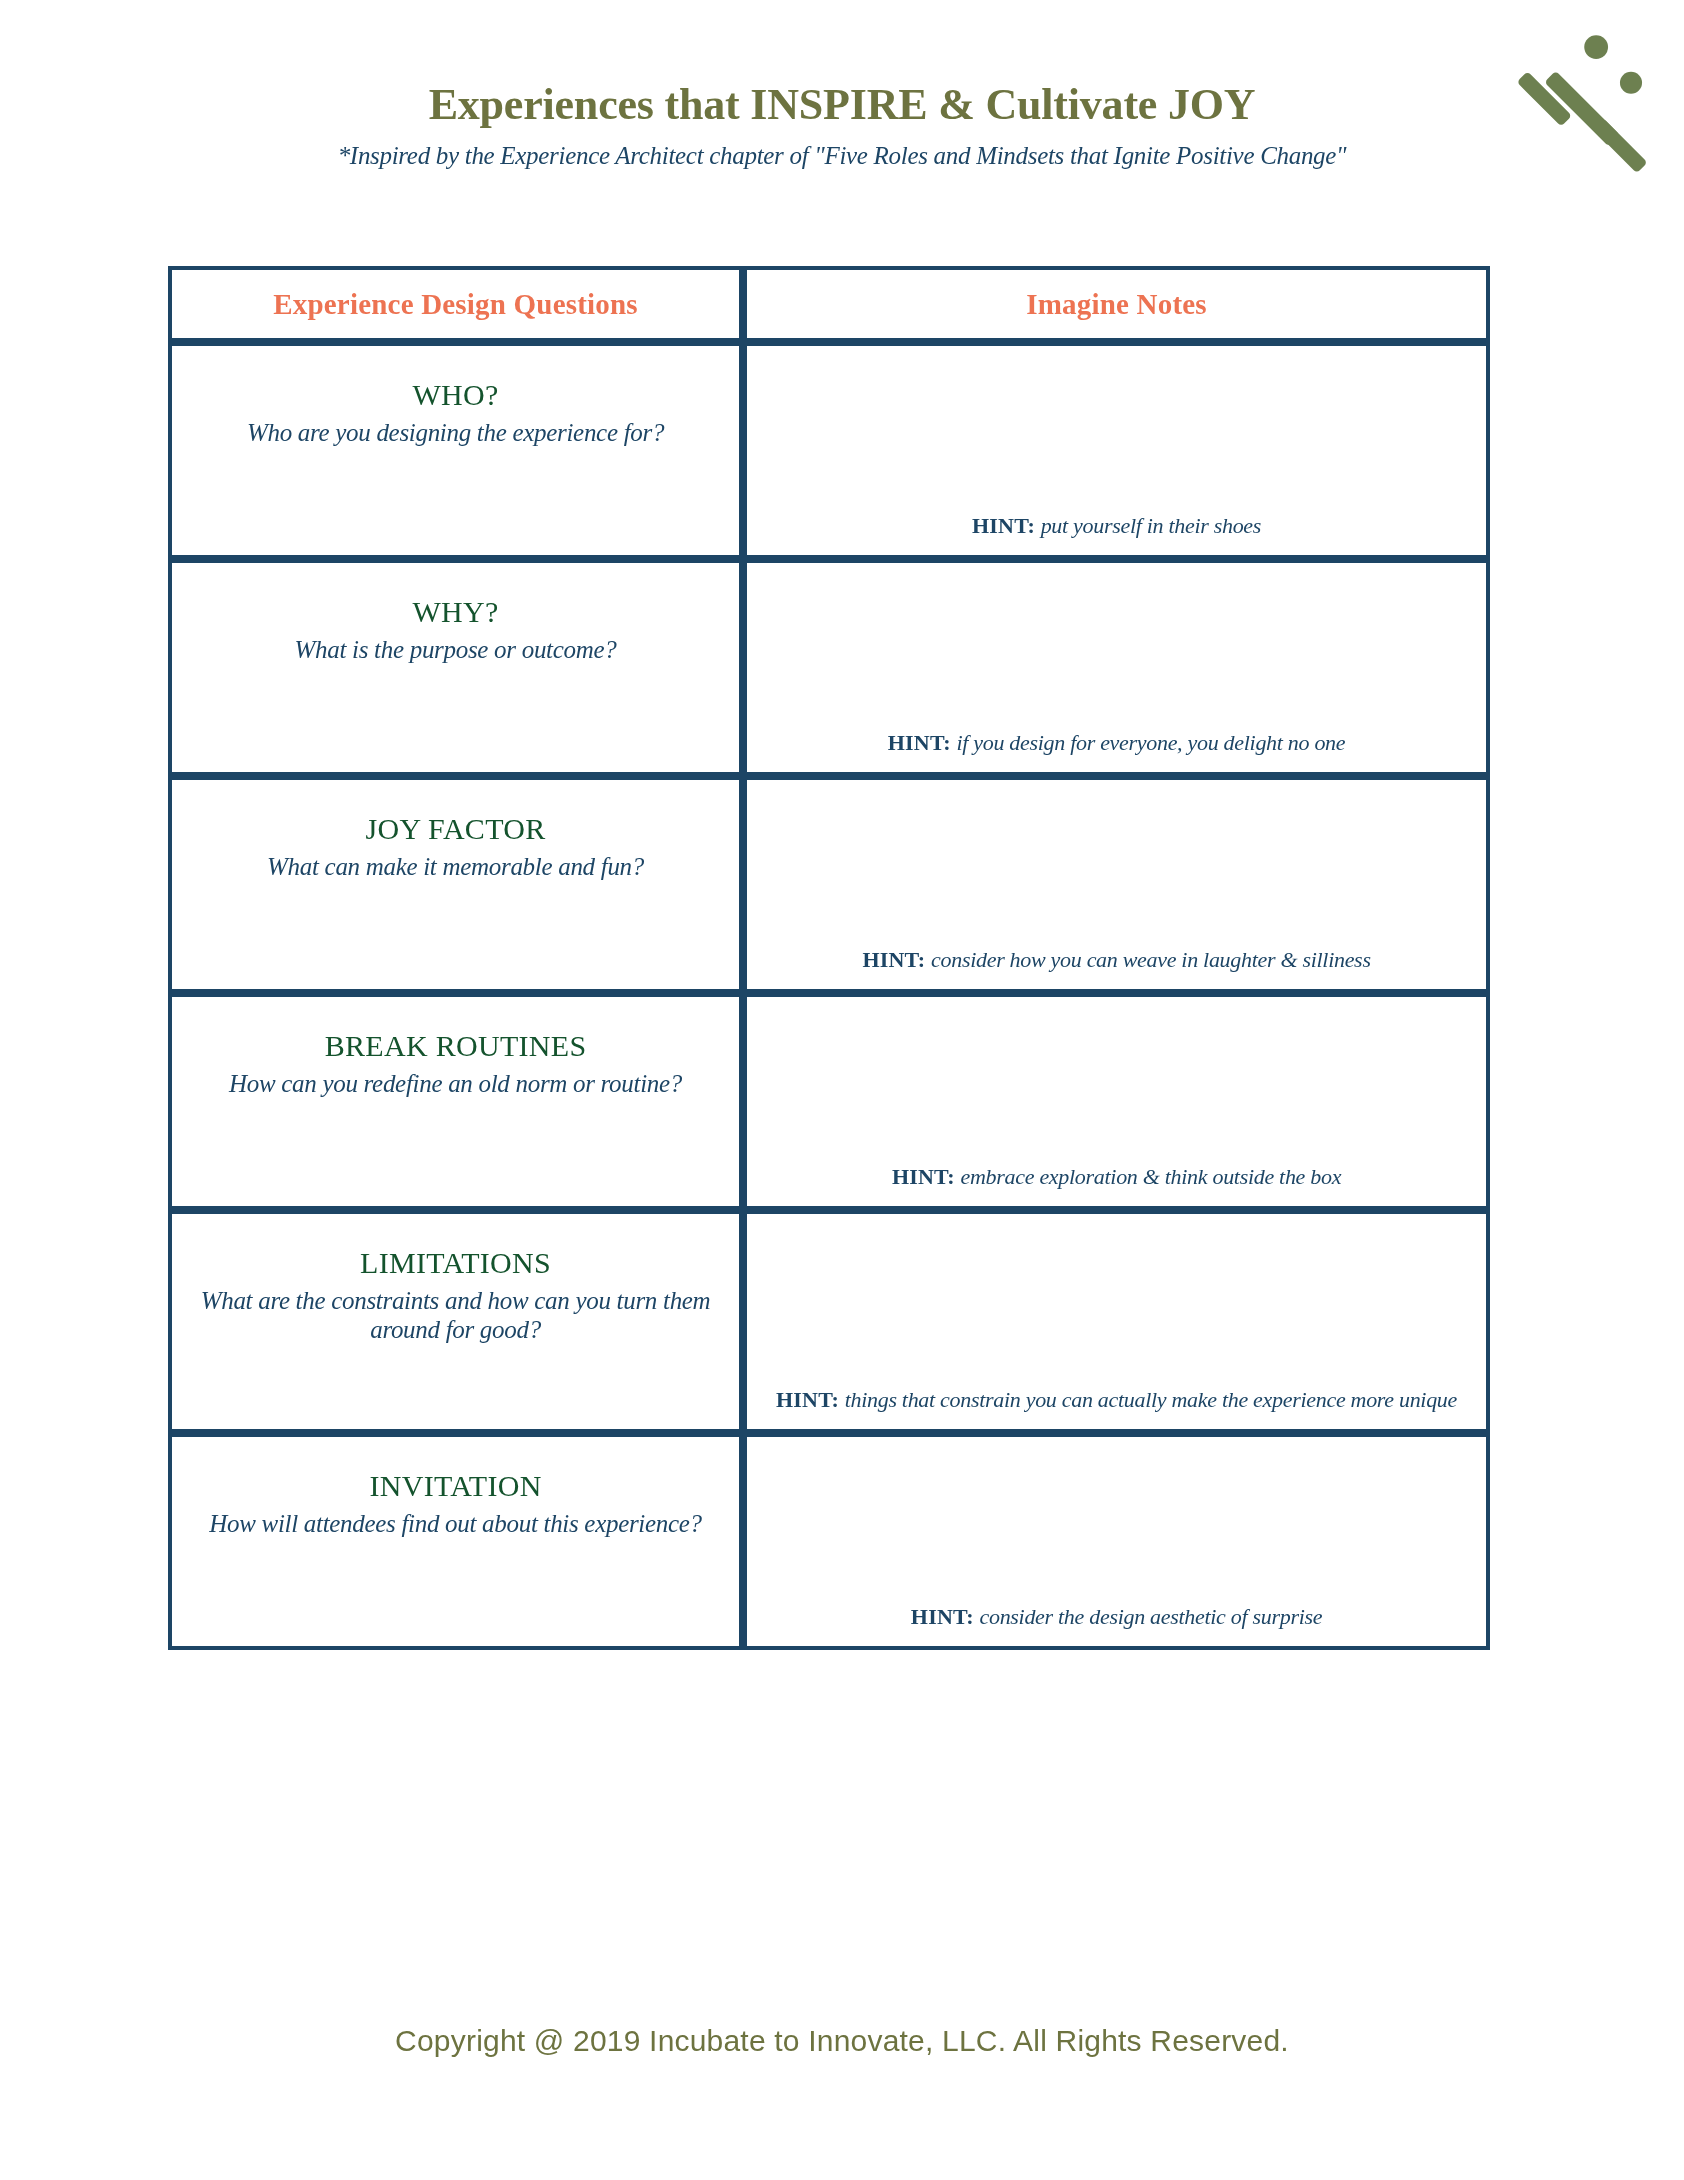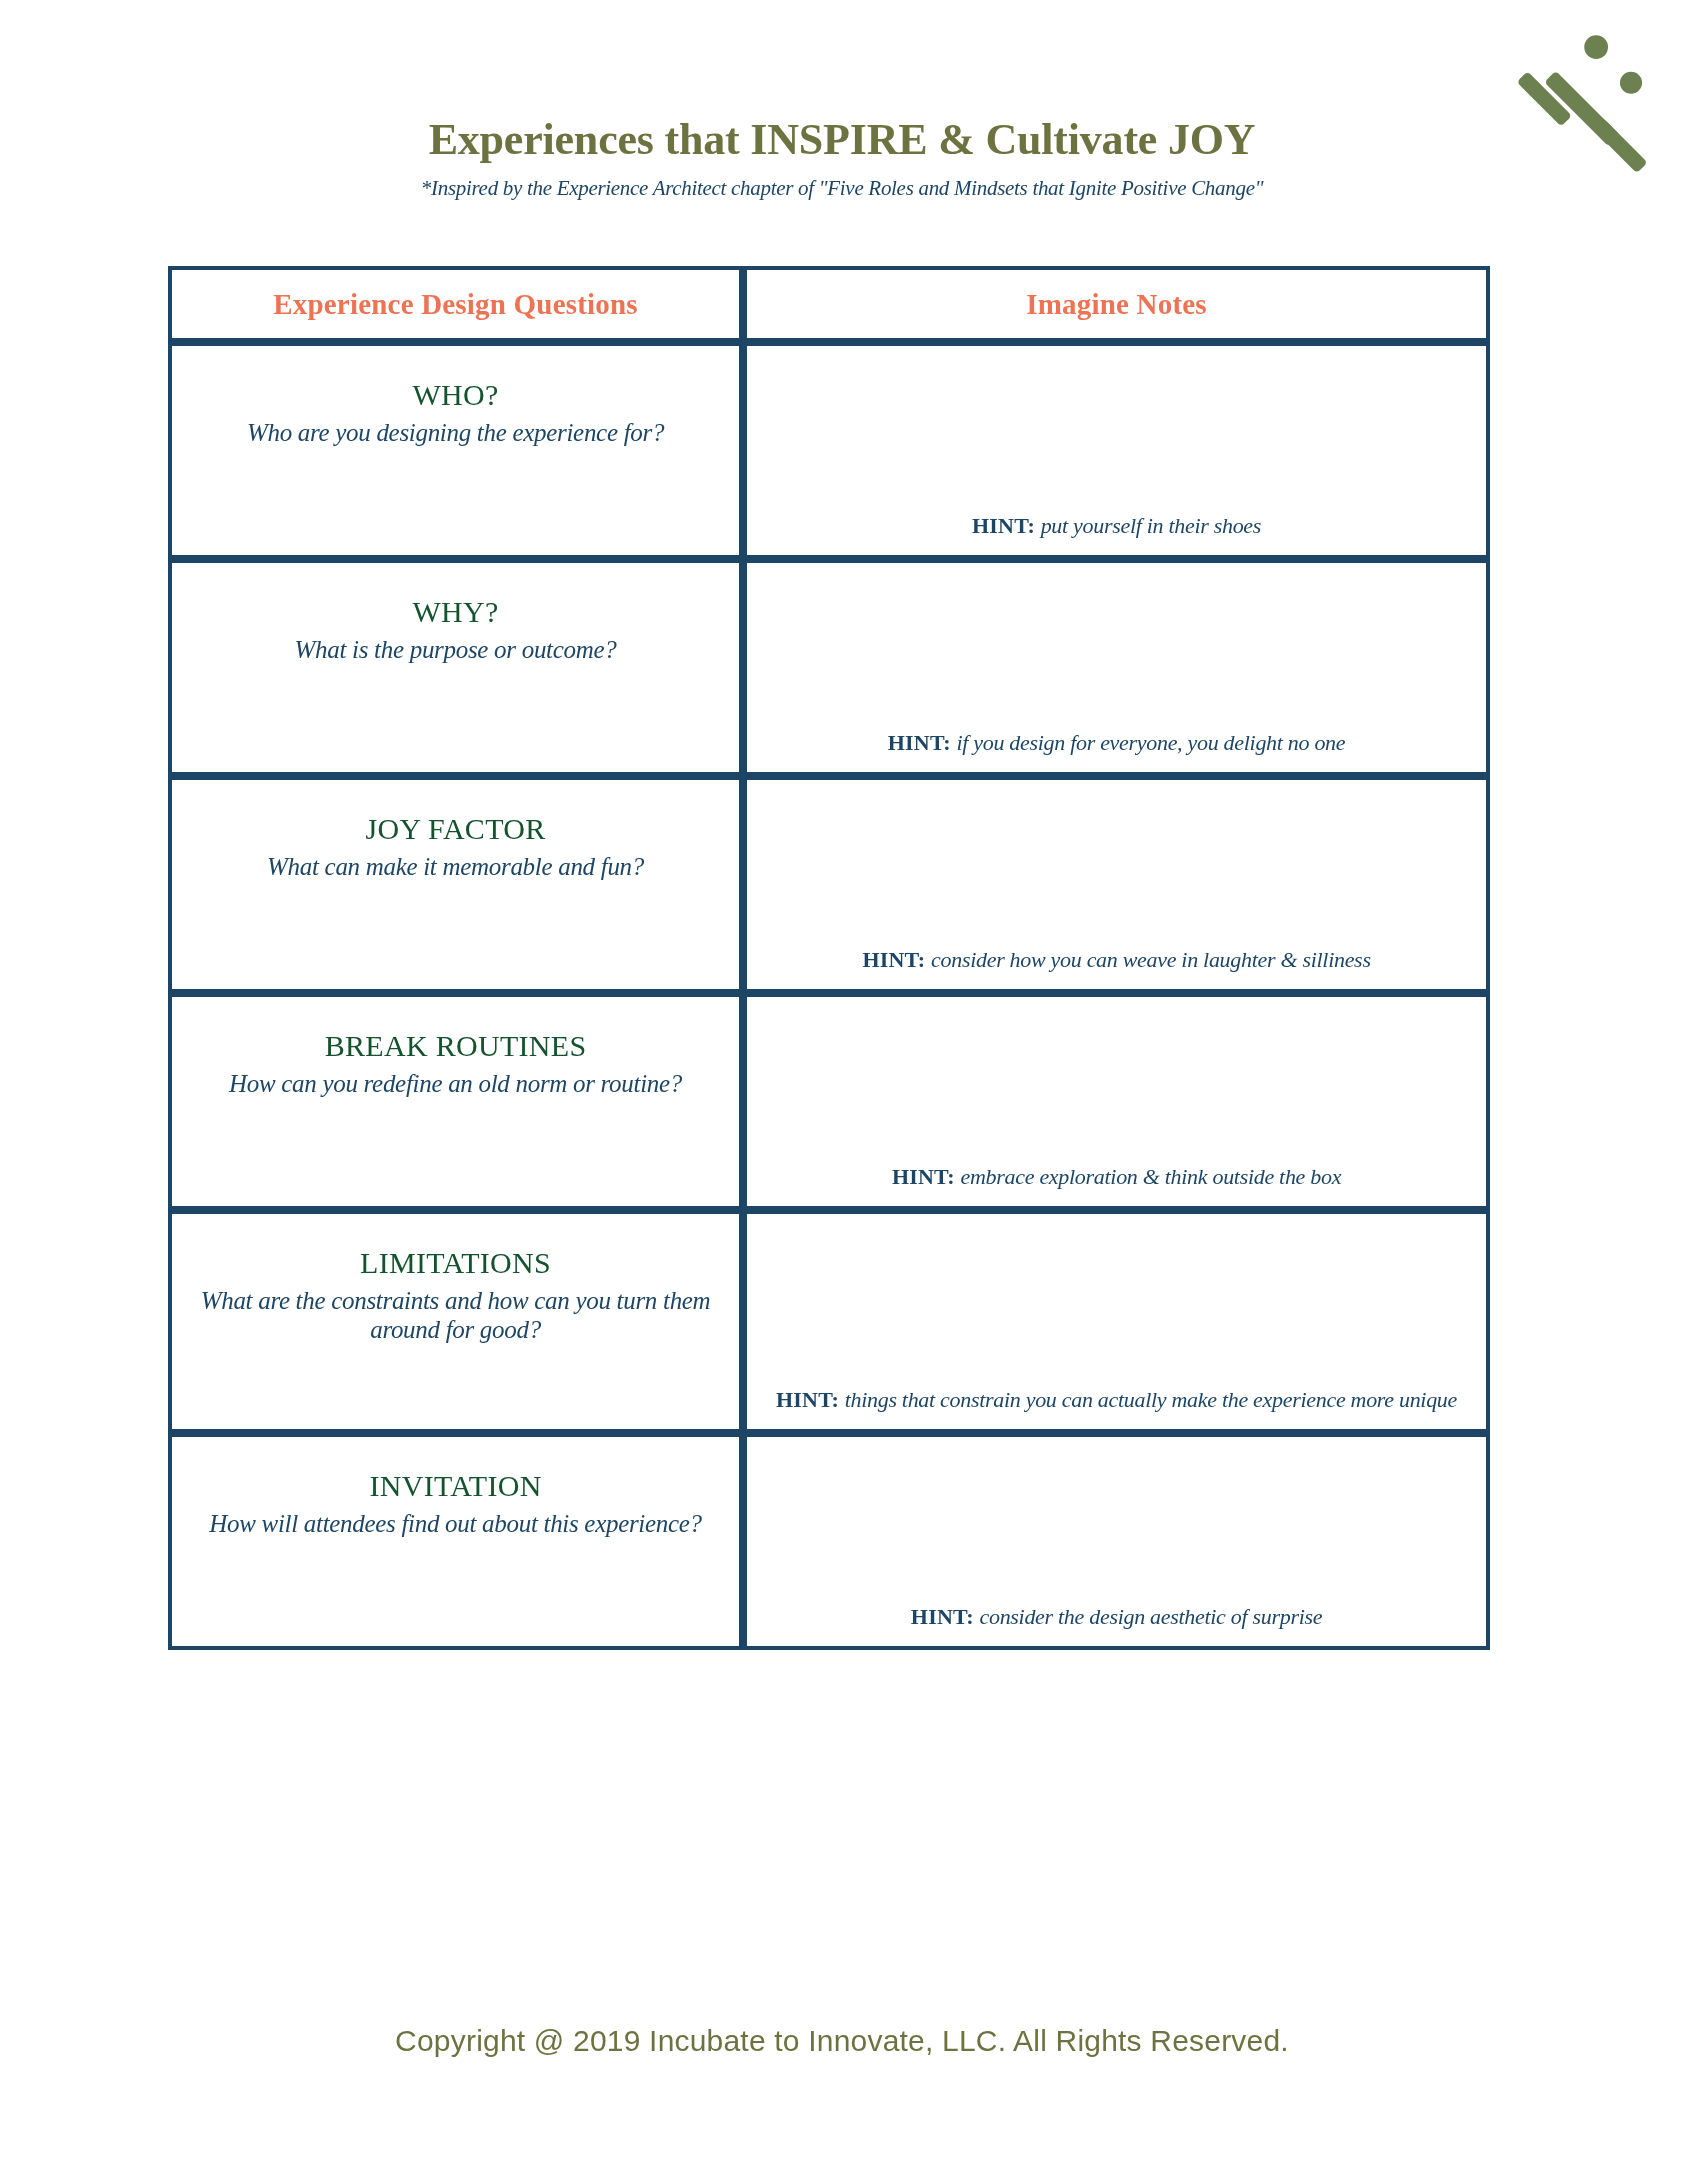--- a/index.html
+++ b/index.html
@@ -20,36 +20,36 @@
   .logo {
     position: absolute;
     top: 19px;
     right: 19px;
     width: 153px;
     height: 153px;
   }
 
   
   .title-block {
-    padding-top: 116px;
+    padding-top: 81px;
     text-align: center;
   }
   .doc-title {
     font-family: "Liberation Serif", "DejaVu Serif", serif;
     font-weight: bold;
     font-size: 44px;
     letter-spacing: -0.2px;
     color: #6d7340;
     margin: 0;
     line-height: 1.1;
   }
   .doc-subtitle {
     font-family: "Liberation Serif", "DejaVu Serif", serif;
     font-style: italic;
-    font-size: 21px;
+    font-size: 25px;
     color: #1d4565;
     margin: 12px 0 0 0;
     line-height: 1.2;
     letter-spacing: -0.3px;
   }
 
   
   .sheet {
     position: absolute;
     left: 168px;

